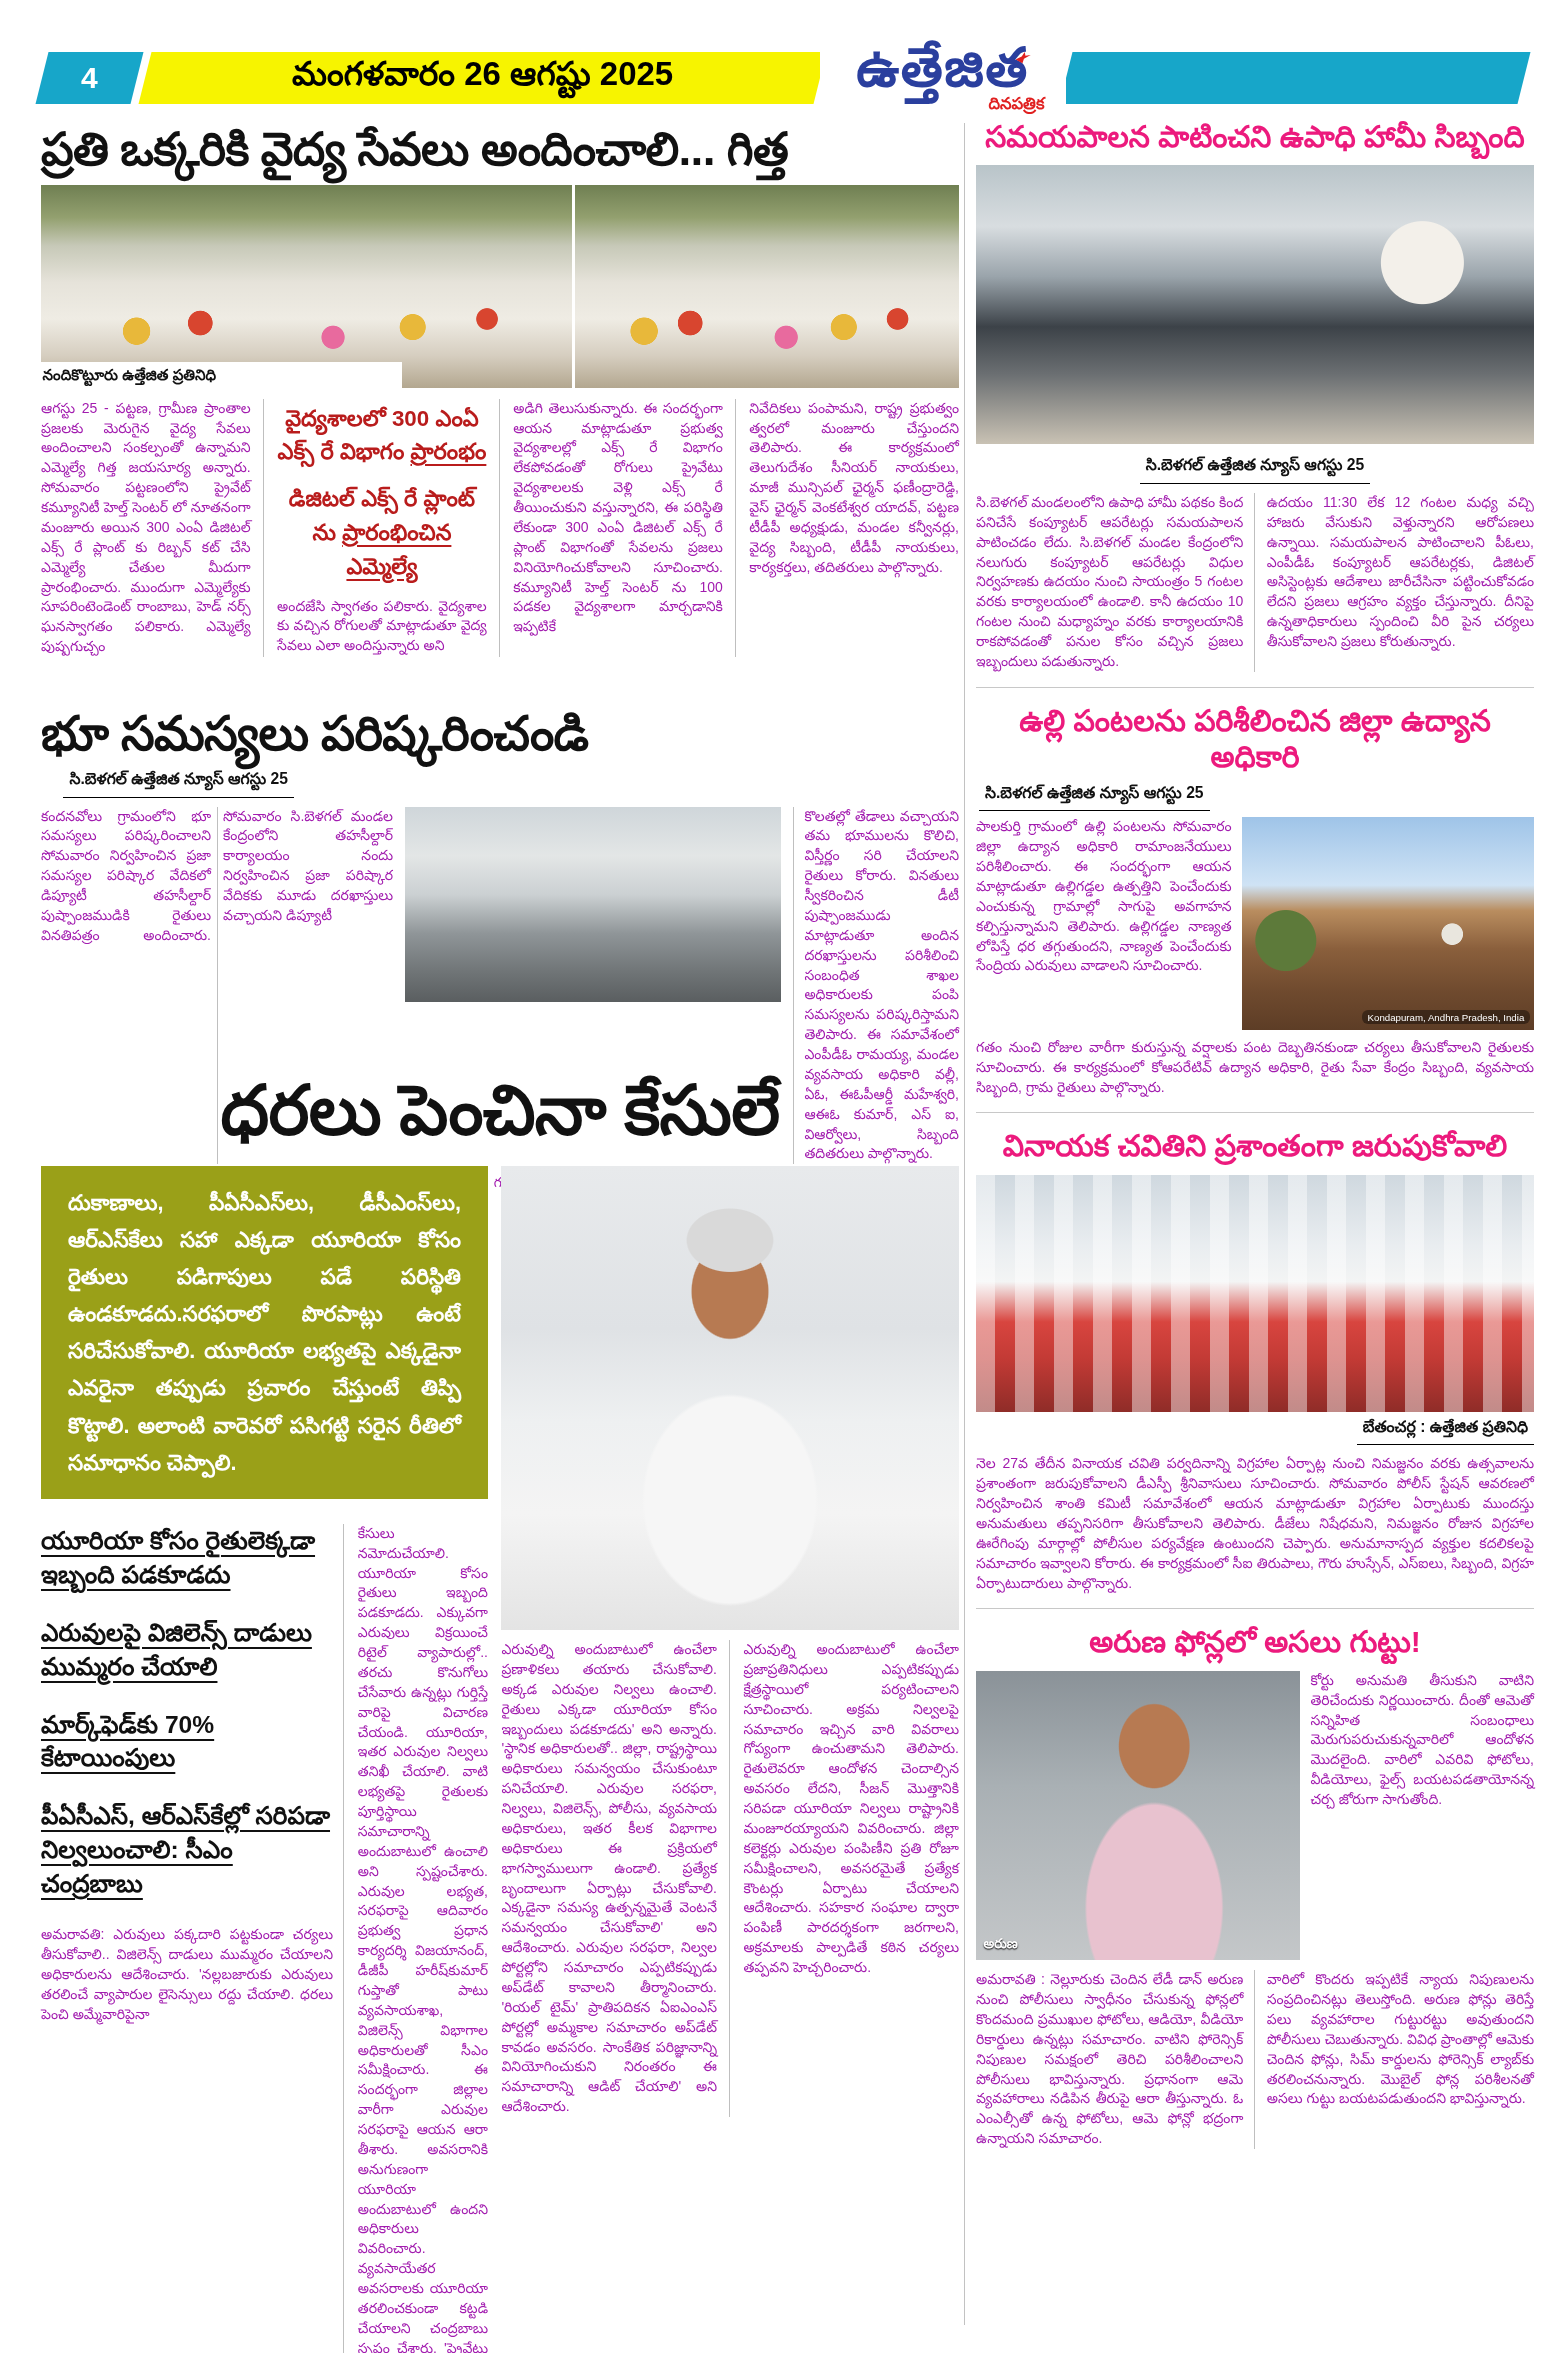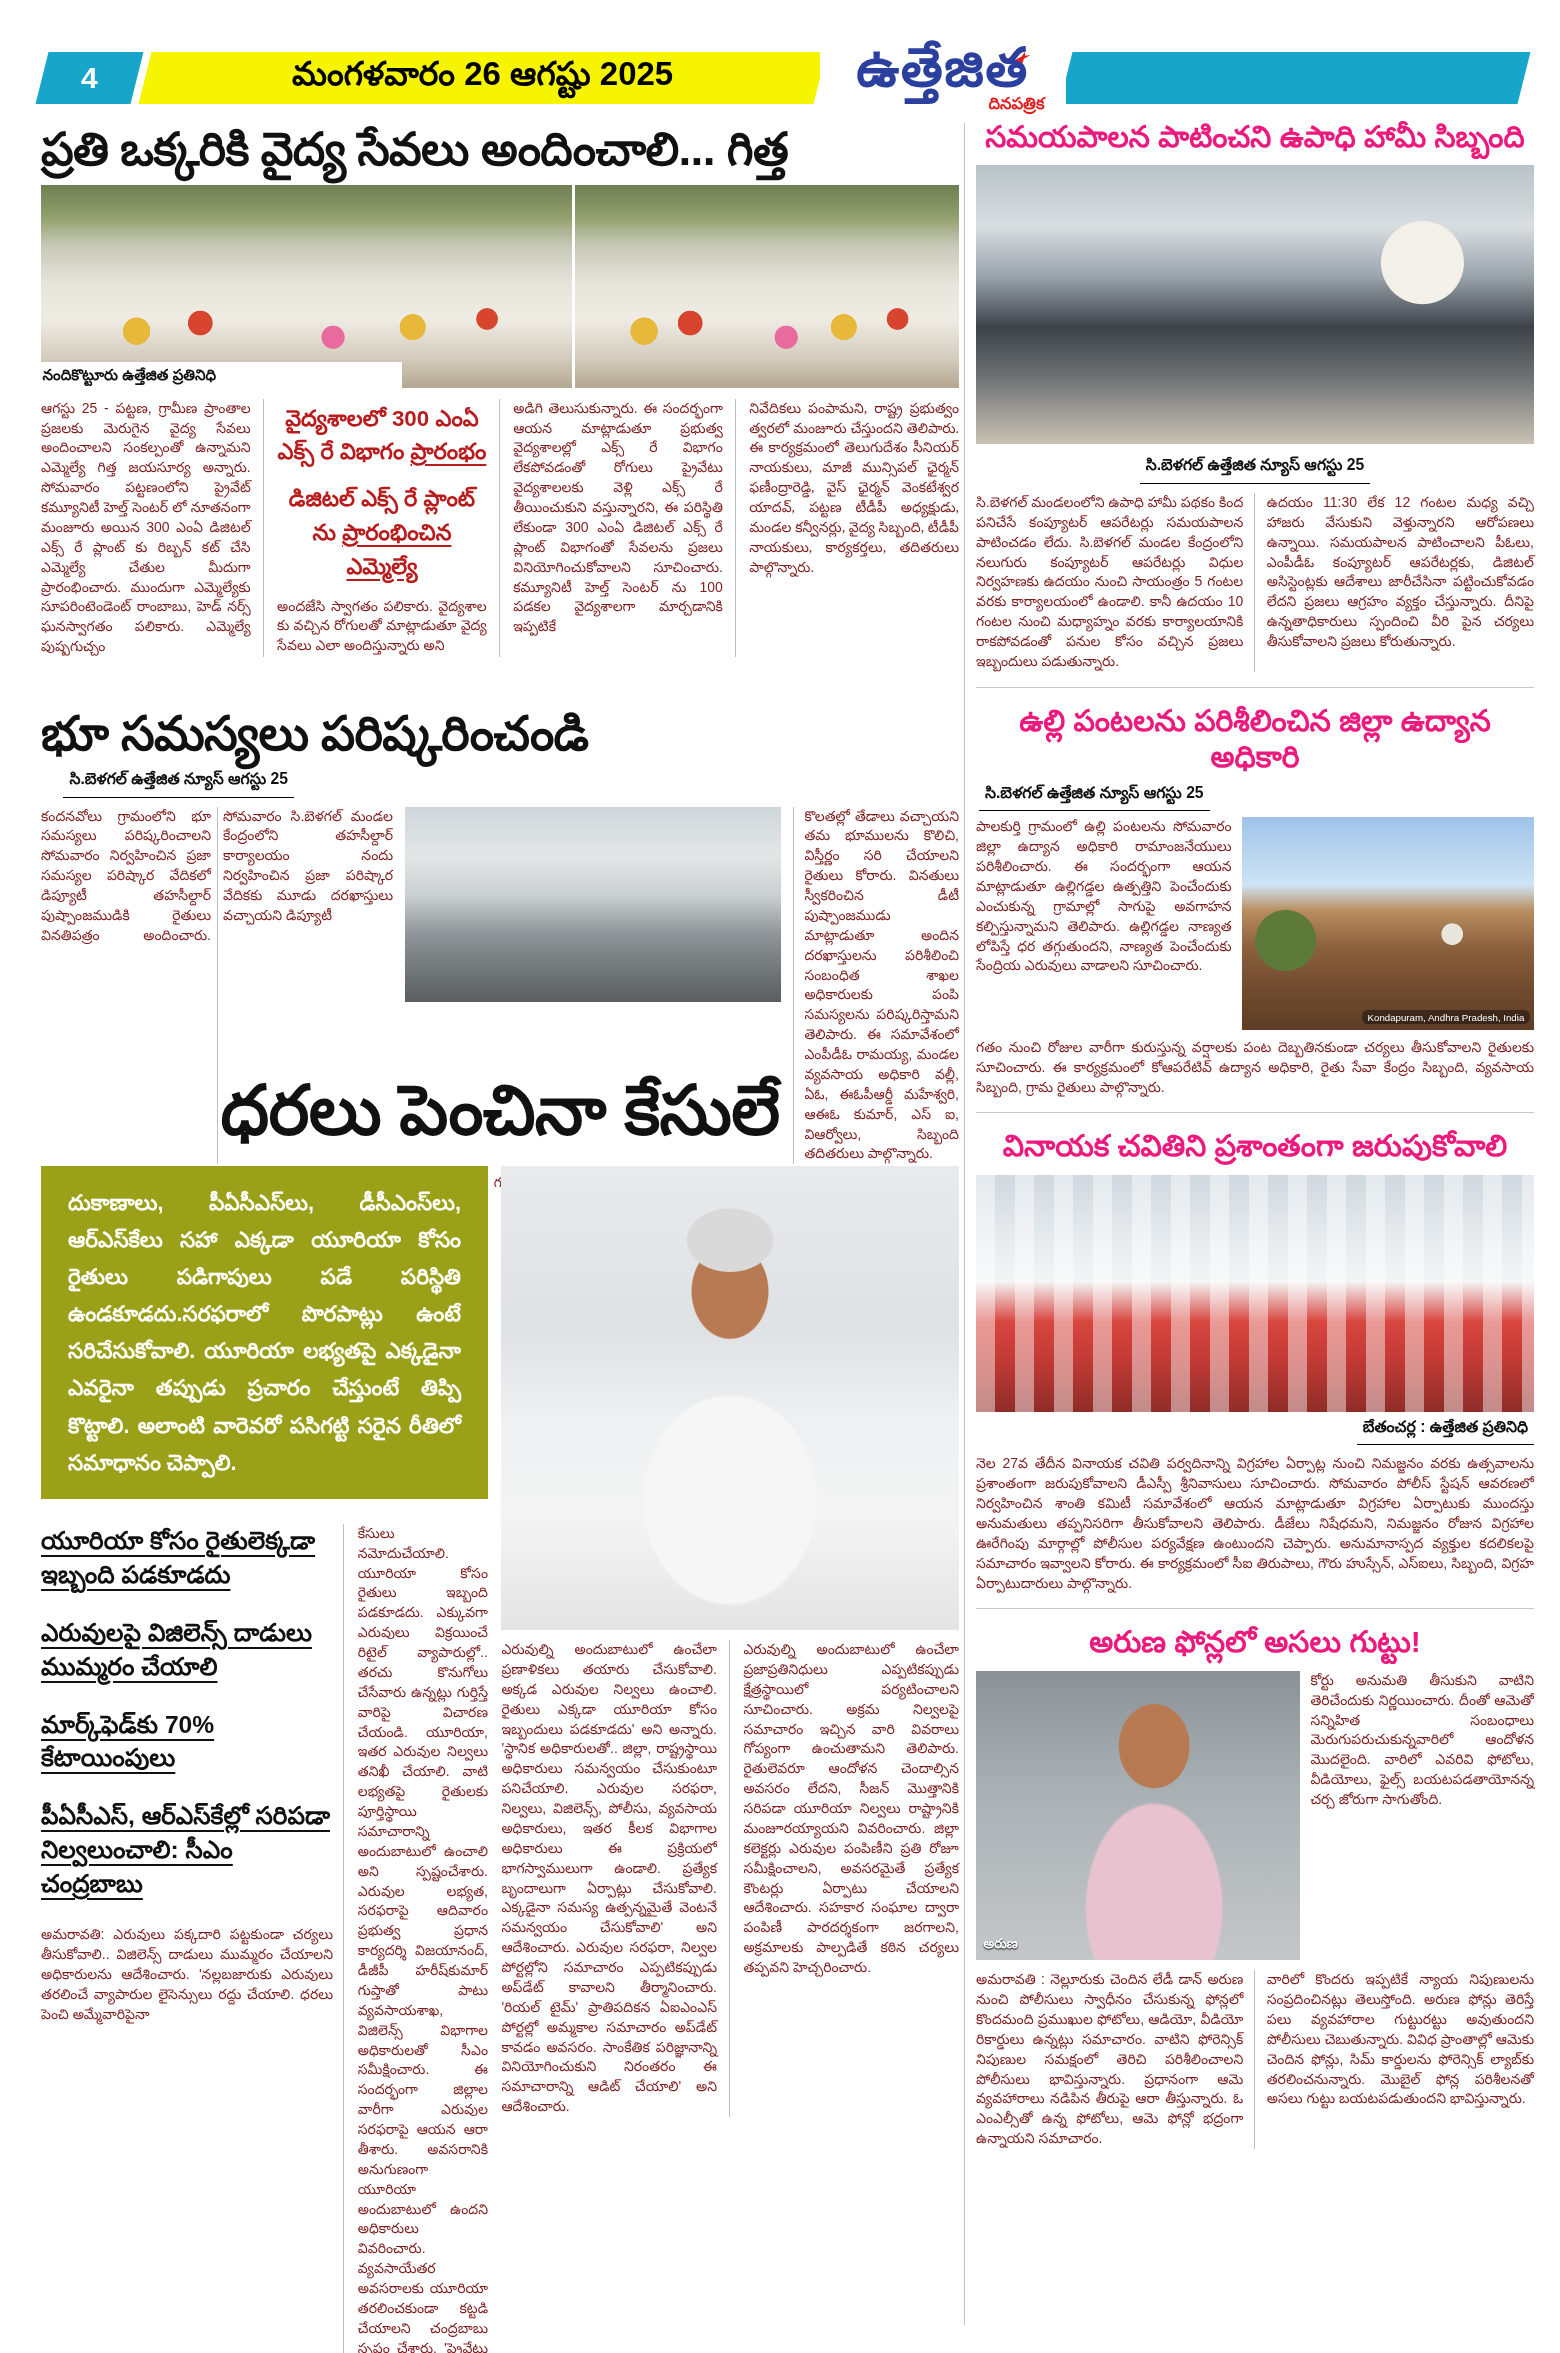--- a/index.html
+++ b/index.html
@@ -10,41 +10,41 @@
   .pgbox{width:95px;background:#17a6c9;transform:skewX(-14deg);display:flex;align-items:center;justify-content:center;margin-left:12px;}
   .pgbox span{transform:skewX(14deg);color:#fff;font-weight:800;font-size:30px;}
   .datebar{flex:0 0 675px;background:#f7f400;transform:skewX(-14deg);margin-left:7.5px;display:flex;align-items:center;justify-content:center;}
   .datebar span{transform:skewX(14deg);font-weight:800;font-size:33px;color:#000;}
   .logobox{width:246px;background:#fff;position:relative;display:flex;flex-direction:column;align-items:center;justify-content:center;z-index:2;}
   .masthead{color:#2a3f9e;font-weight:700;font-size:54px;letter-spacing:1.5px;line-height:1;}
   .masthead-sub{color:#e02020;font-weight:800;font-size:16.4px;align-self:flex-end;margin-right:21px;}
   .birdicon{position:absolute;right:31px;top:-3px;width:22.4px;height:18px;}
   .tailbar{flex:1;background:#17a6c9;transform:skewX(-14deg);margin-right:7.5px;}
   
-  .bodytxt{font-size:14px;line-height:1.42;text-align:justify;color:#7f1d1d;}
+  .bodytxt{font-size:14px;line-height:1.42;text-align:justify;color:#a21caf;}
   .byline{font-weight:700;font-size:15.7px;border-bottom:1.5px solid #000;padding:0 6px 4.5px;width:fit-content;}
   .ph{position:relative;}
   .sepline{border:none;border-top:0.7px solid #c8c8c8;margin:15px 0;}
   
   #a1{position:absolute;left:41px;top:125px;width:918px;}
   .hl-a1{font-size:46px;font-weight:800;line-height:1.05;letter-spacing:-0.7px;}
   .a1-photos{display:flex;margin-top:12px;gap:3px;}
   .a1-phL{position:relative;width:58%;height:203px;}
   .a1-phR{width:42%;height:203px;}
   .ph-garland{background:
      radial-gradient(circle at 18% 72%, #e8b83a 0 13.4px, transparent 14px),
      radial-gradient(circle at 30% 68%, #d8452f 0 12px, transparent 12.7px),
      radial-gradient(circle at 55% 75%, #e86a9e 0 11.2px, transparent 12px),
      radial-gradient(circle at 70% 70%, #e8b83a 0 12.7px, transparent 13.4px),
      radial-gradient(circle at 84% 66%, #d8452f 0 10.4px, transparent 11.2px),
      linear-gradient(180deg,#6f7f52 0%,#93a06f 16%,#c7c9b8 30%,#e6e3da 48%,#efece4 66%,#d6cec0 84%,#b3a78f 100%);}
   .capstrip{position:absolute;left:0;bottom:0;width:66%;background:#fff;padding:3.7px 9px 1.5px 1.5px;font-weight:700;font-size:15px;}
   .a1-body{display:flex;gap:13.4px;margin-top:10.4px;}
   .a1-body .c{flex:1;border-right:0.7px solid #bfbfbf;padding-right:12px;}
-  .a1-body .c:last-child{border-right:none;padding-right:0;font-family:Liberation Serif, serif;}
+  .a1-body .c:last-child{border-right:none;padding-right:0;}
   .promo{color:#b91c1c;font-weight:800;font-size:22.4px;text-align:center;line-height:1.5;margin:3px 0 13.4px;}
   .pu{text-decoration:underline;text-underline-offset:4.5px;}
   
   #a2{position:absolute;left:41px;top:710px;width:918px;}
   .hl-a2{font-size:48px;font-weight:900;line-height:1.0;letter-spacing:-0.7px;}
   .a2-byline{margin:12px 0 9px 22.4px;}
   .a2-row{display:flex;gap:12px;}
   .a2-colA{width:352px;column-count:2;column-gap:12px;column-rule:0.7px solid #bfbfbf;}
   .ph-petition{width:376px;height:195px;background:
      linear-gradient(180deg,#cfd6da 0%,#e3e6e6 25%,#cbd0d2 45%,#8f9598 65%,#6f7476 85%,#5a5e60 100%);}

